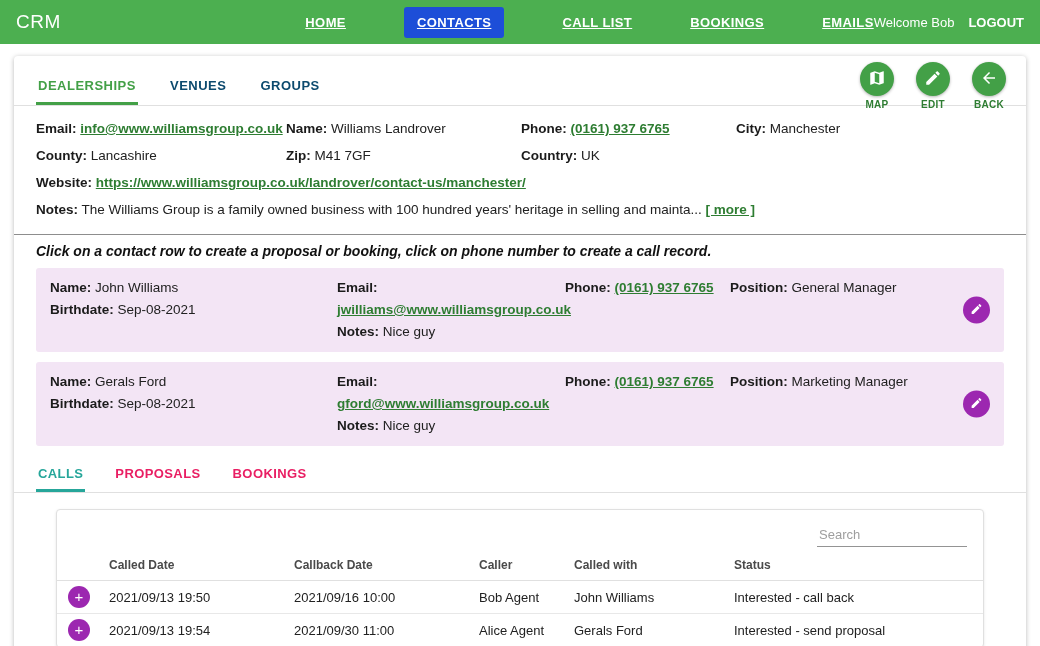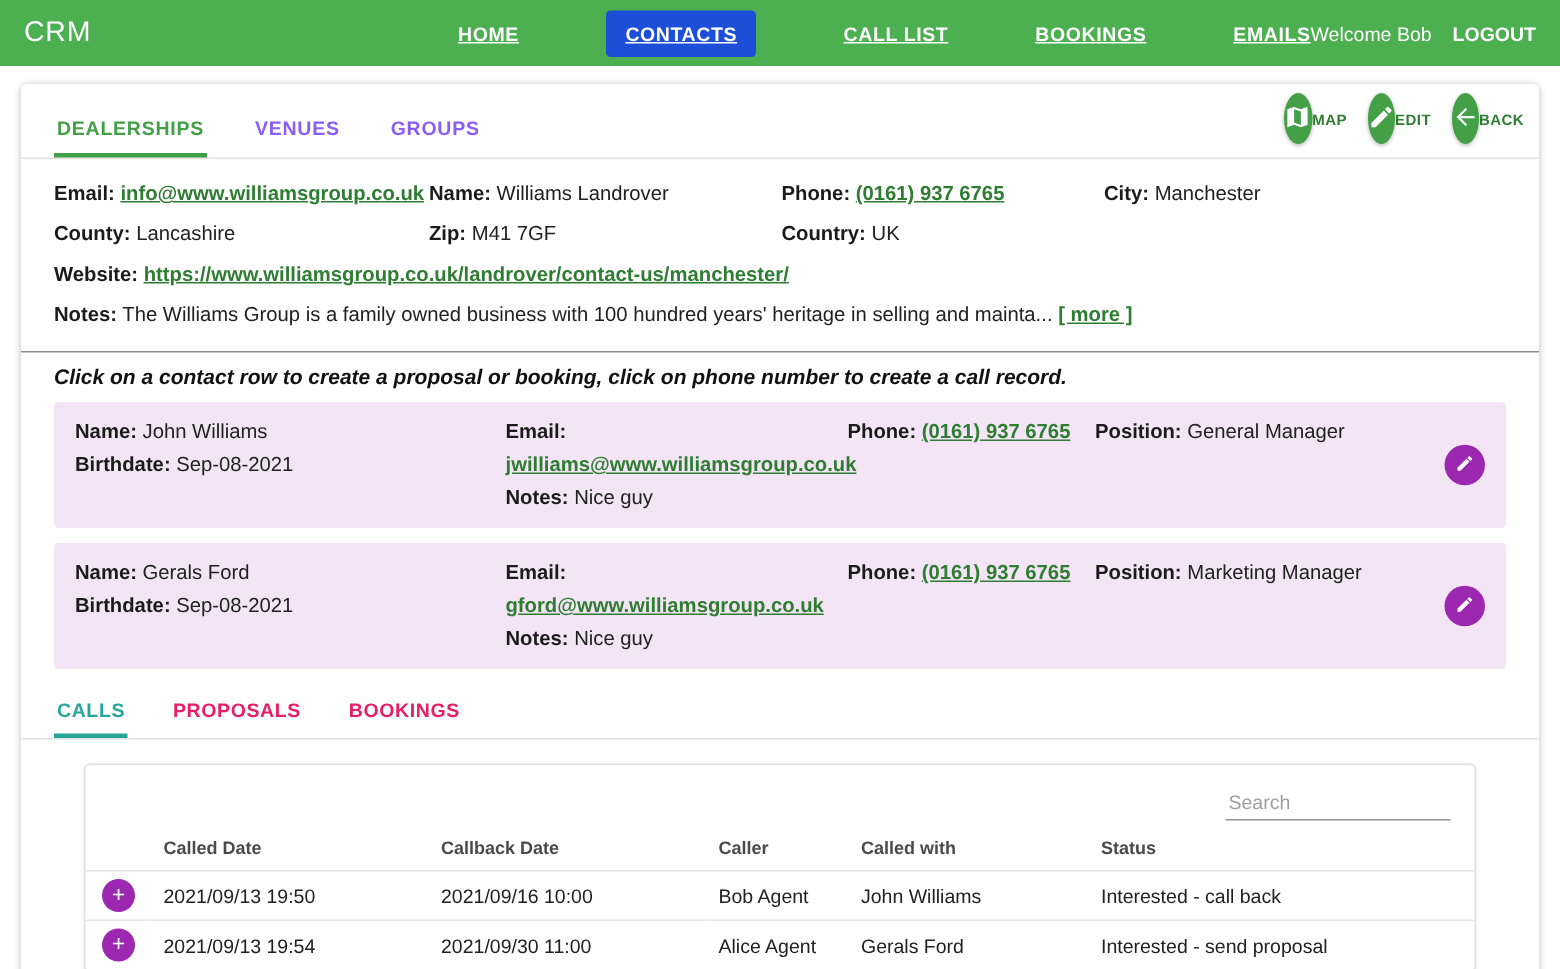--- a/index.html
+++ b/index.html
@@ -26,26 +26,26 @@
 
   
   .card {
     position: relative; margin: 12px 14px 0; background: #fff;
     border-radius: 4px; box-shadow: 0 1px 5px rgba(0,0,0,.28);
     padding: 4px 0 18px;
   }
 
   
   .tabs { display: flex; gap: 30px; padding: 6px 22px 0; border-bottom: 1px solid #e0e0e0; }
-  .tab { font-size: 13px; font-weight: bold; letter-spacing: .5px; color: #8b5cf6; padding: 12px 2px 9px; border-bottom: 3px solid transparent; }
+  .tab { font-size: 13px; font-weight: bold; letter-spacing: .5px; color: #0c4a6e; padding: 12px 2px 9px; border-bottom: 3px solid transparent; }
   .tab.active { color: #43a047; border-bottom-color: #43a047; }
 
   
   .actions { position: absolute; top: 6px; right: 16px; display: flex; gap: 14px; }
-  .action { display: flex; flex-direction: row; align-items: center; width: 42px; }
+  .action { display: flex; flex-direction: column; align-items: center; width: 42px; }
   .circ {
     width: 34px; height: 34px; border-radius: 50%; background: #43a047; border: none;
     display: flex; align-items: center; justify-content: center; cursor: pointer;
     box-shadow: 0 1px 3px rgba(0,0,0,.3);
   }
   .circ svg { width: 18px; height: 18px; fill: #fff; }
   .action-lbl { margin-top: 3px; font-size: 10px; font-weight: bold; color: #2e7d32; letter-spacing: .3px; }
 
   
   .details { padding: 13px 22px 4px; font-size: 13.5px; line-height: 20px; }

